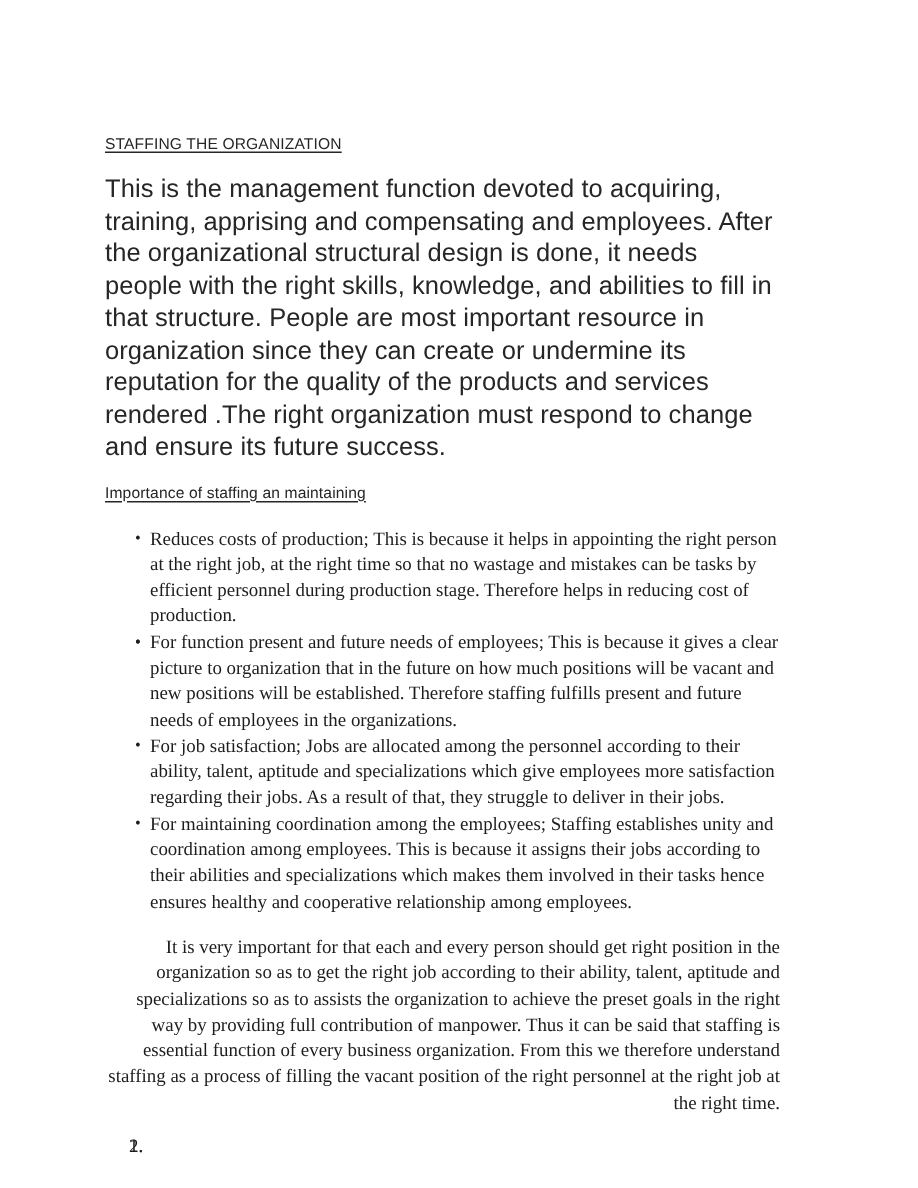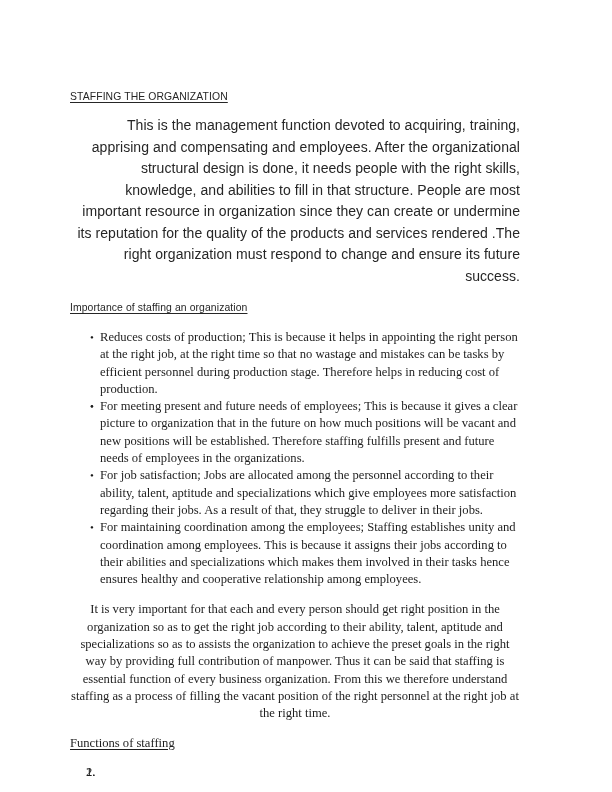--- a/index.html
+++ b/index.html
@@ -50,36 +50,36 @@
     text-underline-offset: 2px;
     color: #262626;
   }
   .sans-heading.tight {
     margin-bottom: 11px;
   }
 
   
   .sans-para {
     font-family: "Liberation Sans", "DejaVu Sans", sans-serif;
-    font-size: 14px;
+    font-size: 17px;
     line-height: 21.5px;
     letter-spacing: 0.05px;
     margin: 0 0 14px 0;
     color: #262626;
-    text-align: right;
+    text-align: left;
   }
 
   
   .serif-para {
     font-family: "Liberation Serif", "DejaVu Serif", serif;
     font-size: 12.6px;
     line-height: 17.3px;
     margin: 0 0 12px 0;
     color: #1d1d1d;
-    text-align: center;
+    text-align: right;
   }
 
   
   .serif-heading {
     font-family: "Liberation Serif", "DejaVu Serif", serif;
     font-size: 12.6px;
     line-height: 17px;
     margin: 0 0 12px 0;
     text-decoration: underline;
     text-underline-offset: 2px;
@@ -139,47 +139,46 @@
 <body>
 
 <div class="page">
 
   <h1 class="doc-title"></h1>
 
   <div class="sans-heading tight">STAFFING THE ORGANIZATION</div>
 
   <p class="sans-para">This is the management function devoted to acquiring, training, apprising and compensating and employees. After the organizational structural design is done, it needs people with the right skills, knowledge, and abilities to fill in that structure. People are most important resource in organization since they can create or undermine its reputation for the quality of the products and services rendered .The right organization must respond to change and ensure its future success.</p>
 
-  <div class="sans-heading">Importance of staffing an organization</div>
+  <div class="sans-heading">Importance of staffing an maintaining</div>
 
   <ul class="bullet-list">
     <li>
       <span class="bullet-dot">•</span>
       <span>Reduces costs of production; This is because it helps in appointing the right person at the right job, at the right time so that no wastage and mistakes can be tasks by efficient personnel during production stage. Therefore helps in reducing cost of production.</span>
     </li>
     <li>
       <span class="bullet-dot">•</span>
     </li>
     <li>
       <span class="bullet-dot">•</span>
-      <span>For meeting present and future needs of employees; This is because it gives a clear picture to organization that in the future on how much positions will be vacant and new positions will be established. Therefore staffing fulfills present and future needs of employees in the organizations.</span>
+      <span>For function present and future needs of employees; This is because it gives a clear picture to organization that in the future on how much positions will be vacant and new positions will be established. Therefore staffing fulfills present and future needs of employees in the organizations.</span>
     </li>
     <li>
       <span class="bullet-dot">•</span>
       <span>For job satisfaction; Jobs are allocated among the personnel according to their ability, talent, aptitude and specializations which give employees more satisfaction regarding their jobs. As a result of that, they struggle to deliver in their jobs.</span>
     </li>
     <li>
       <span class="bullet-dot">•</span>
       <span>For maintaining coordination among the employees; Staffing establishes unity and coordination among employees. This is because it assigns their jobs according to their abilities and specializations which makes them involved in their tasks hence ensures healthy and cooperative relationship among employees.</span>
     </li>
   </ul>
 
   <p class="serif-para">It is very important for that each and every person should get right position in the organization so as to get the right job according to their ability, talent, aptitude and specializations so as to assists the organization to achieve the preset goals in the right way by providing full contribution of manpower. Thus it can be said that staffing is essential function of every business organization. From this we therefore understand staffing as a process of filling the vacant position of the right personnel at the right job at the right time.</p>
 
-  <div class="serif-heading">Functions of staffing</div>
 
   <ol class="number-list">
     <li>
       <span class="num-marker">1.</span>
     </li>
     <li>
       <span class="num-marker">2.</span>
     </li>
   </ol>
 

